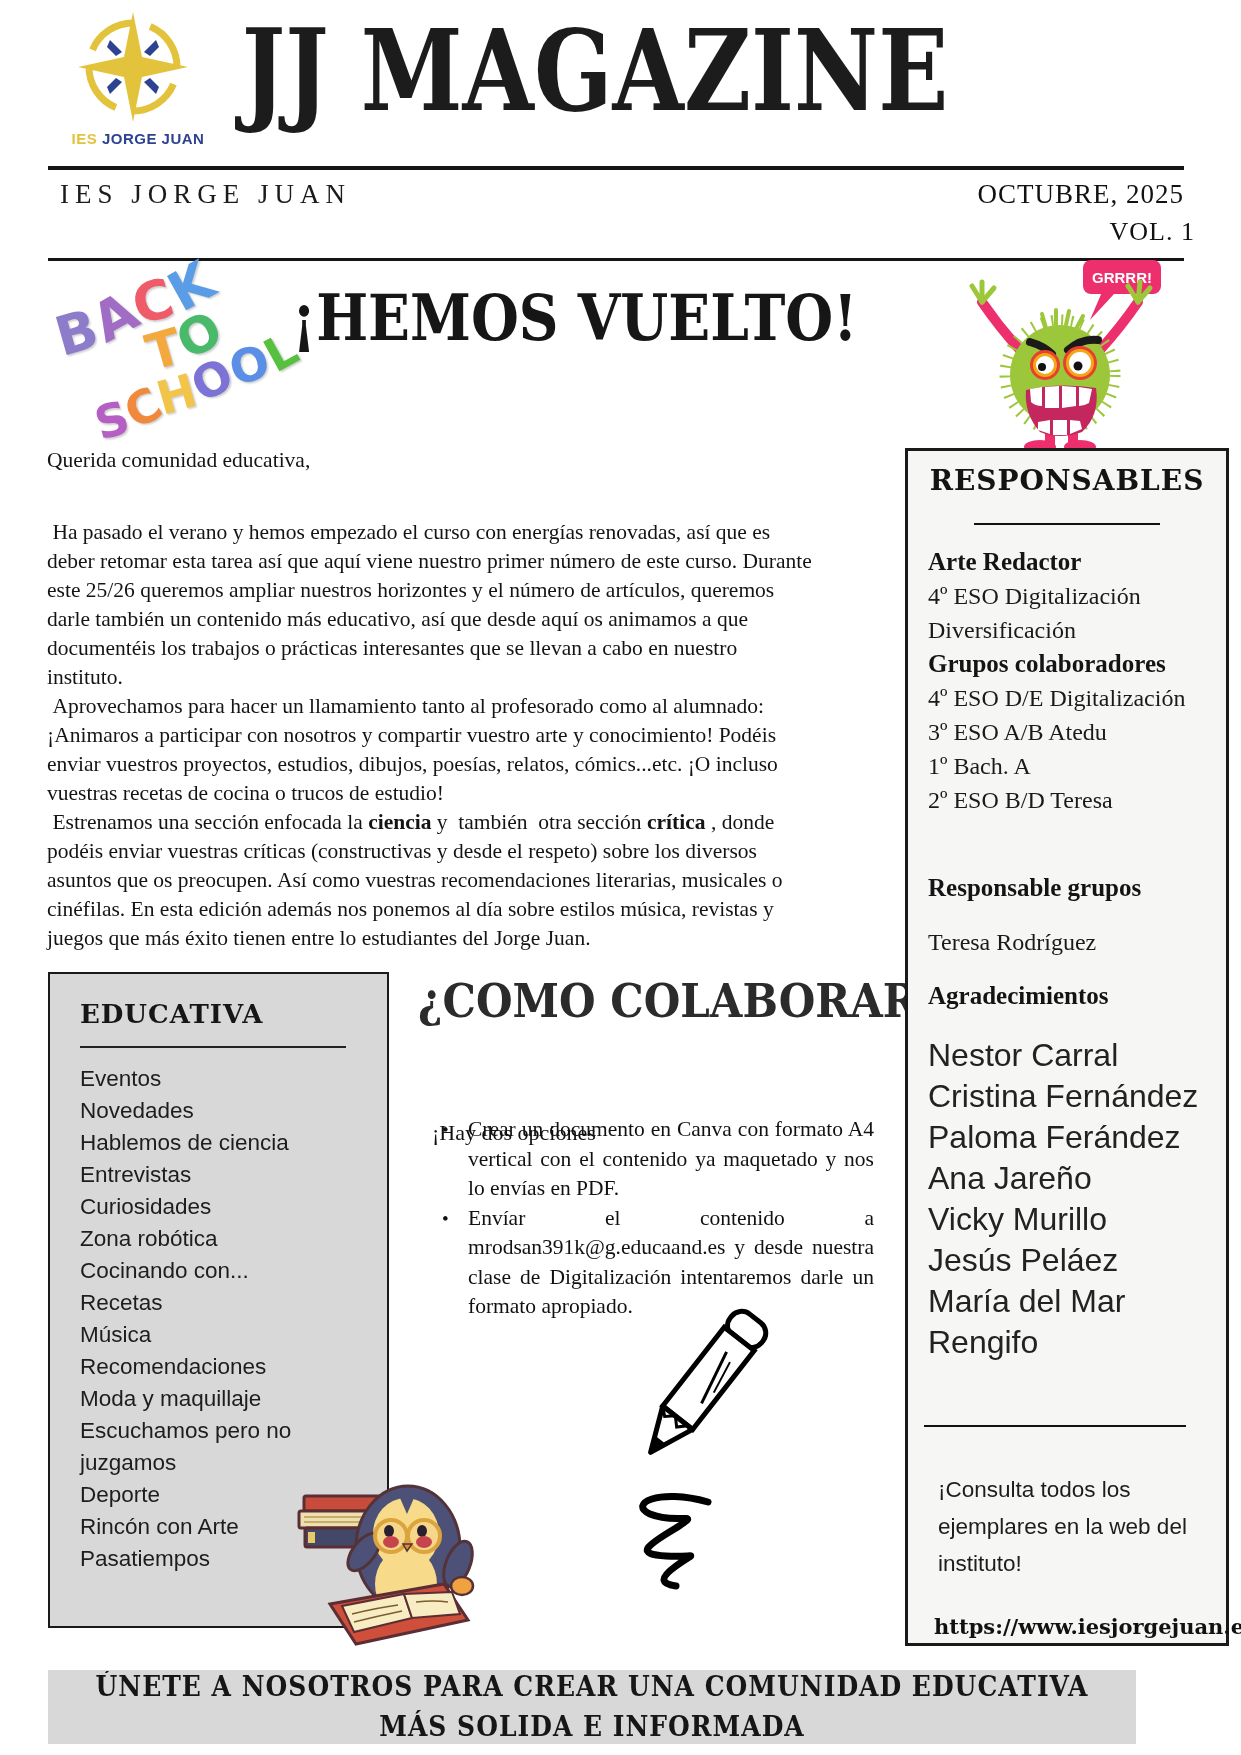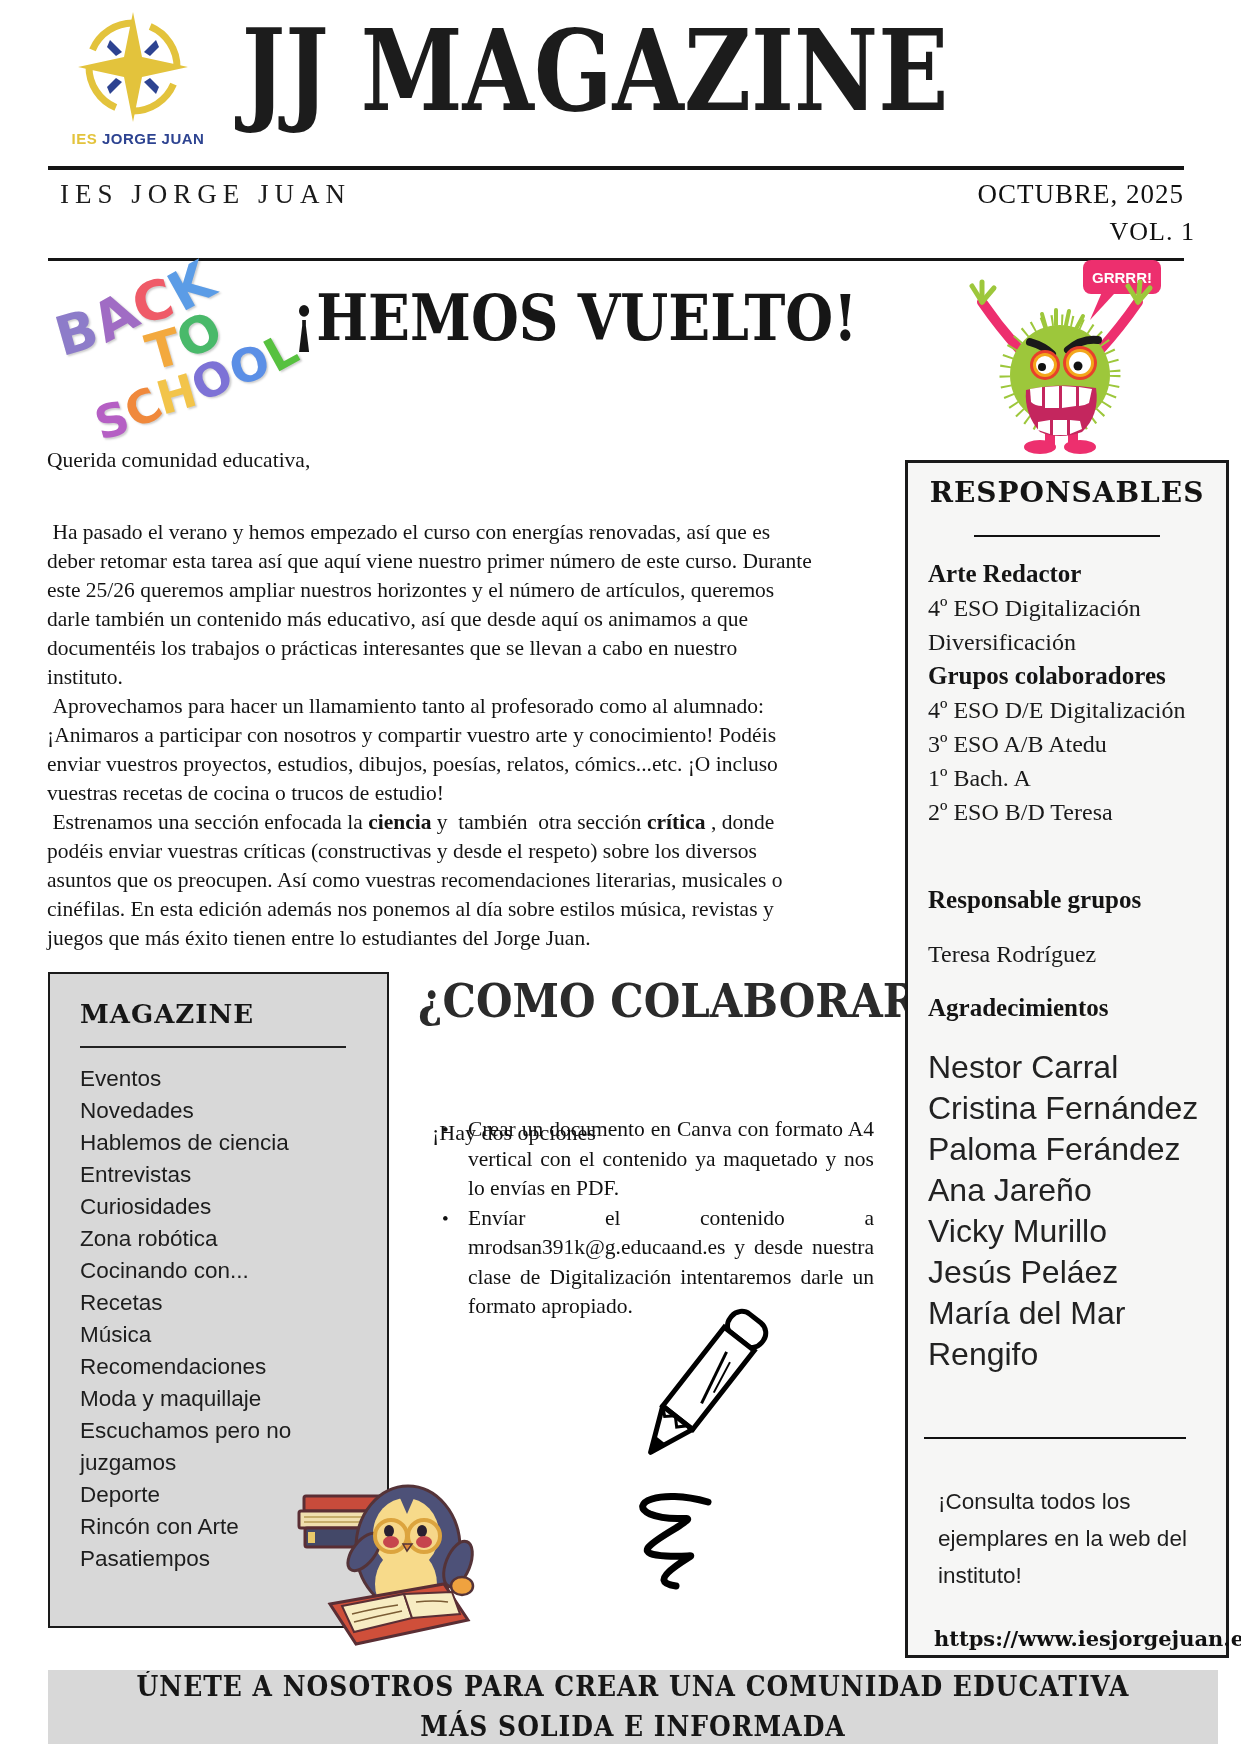--- a/index.html
+++ b/index.html
@@ -54,37 +54,37 @@
   .colab-title{left:418px;top:974px;width:445px;text-align:center;
     font-family:"DejaVu Serif",serif;font-weight:700;font-size:42px;
     transform:scaleY(1.1);transform-origin:top center;color:#2b2b2b;white-space:nowrap;}
   .colab-intro{left:432px;top:1120px;font-size:22px;}
   .colab-bullets{left:432px;top:1115px;width:442px;}
   .bullet-row{display:flex;align-items:flex-start;}
   .bullet-dot{width:36px;padding-left:10px;box-sizing:border-box;font-size:19px;line-height:29.5px;}
   .bullet-row p{flex:1;margin:0;text-align:justify;font-size:21.5px;line-height:29.5px;}
 
   
-  .sidebar{left:905px;top:460px;width:324px;height:1198px;background:#f6f6f5;
+  .sidebar{left:905px;top:448px;width:324px;height:1198px;background:#f6f6f5;
     border:3px solid #1a1a1a;box-sizing:border-box;}
   .sb-title{margin-top:13px;text-align:center;font-family:"DejaVu Serif",serif;
     font-weight:700;font-size:28px;letter-spacing:1px;color:#141414;}
   .sb-divider{margin:26px auto 0;width:186px;height:2px;background:#111;}
   .sb-content{margin:20px 14px 0 20px;}
   .sb-h{font-size:25px;font-weight:bold;line-height:34px;color:#141414;}
   .sb-item{font-size:24px;line-height:34px;color:#1a1a1a;}
   .gap54{margin-top:54px;} .gap20{margin-top:20px;} .gap22{margin-top:22px;}
   .sb-names{font-family:"Liberation Sans",sans-serif;font-size:32px;line-height:41px;color:#222;}
   .sb-divider2{margin:62px 0 0 -4px;width:262px;height:2px;background:#111;}
   .sb-consulta{margin:44px 0 0 10px;width:250px;font-family:"Liberation Sans",sans-serif;
     font-size:22.5px;line-height:37px;color:#1d1d1d;}
   .sb-url{margin:32px 0 0 6px;font-family:"DejaVu Serif",serif;font-weight:700;font-size:21px;color:#111;}
 
   
-  .footer{left:48px;top:1670px;width:1170px;height:74px;background:#d8d8d8;
+  .footer{left:48px;top:1670px;width:1088px;height:74px;background:#d8d8d8;
     display:flex;align-items:center;justify-content:center;}
   .footer-text{width:1060px;text-align:center;font-family:"DejaVu Serif",serif;font-weight:700;
     font-size:25px;line-height:37px;letter-spacing:1px;transform:scaleY(1.08);color:#161616;}
 
   svg{display:block;}
 </style>
 </head>
 <body>
 
 <div class="page">
@@ -177,21 +177,21 @@
   </div>
 
   <div class="abs letter">
     <p class="salutation">Querida comunidad educativa,</p>
     <p> Ha pasado el verano y hemos empezado el curso con energías renovadas, así que es deber retomar esta tarea así que aquí viene nuestro primer número de este curso. Durante este 25/26 queremos ampliar nuestros horizontes y el número de artículos, queremos darle también un contenido más educativo, así que desde aquí os animamos a que documentéis los trabajos o prácticas interesantes que se llevan a cabo en nuestro instituto.</p>
     <p> Aprovechamos para hacer un llamamiento tanto al profesorado como al alumnado: ¡Animaros a participar con nosotros y compartir vuestro arte y conocimiento! Podéis enviar vuestros proyectos, estudios, dibujos, poesías, relatos, cómics...etc. ¡O incluso vuestras recetas de cocina o trucos de estudio!</p>
     <p><span> Estrenamos una sección enfocada la </span><span class="b">ciencia</span><span> y  también  otra sección </span><span class="b">crítica</span><span> , donde podéis enviar vuestras críticas (constructivas y desde el respeto) sobre los diversos asuntos que os preocupen. Así como vuestras recomendaciones literarias, musicales o cinéfilas. En esta edición además nos ponemos al día sobre estilos música, revistas y juegos que más éxito tienen entre lo estudiantes del Jorge Juan.</span></p>
   </div>
 
   <div class="abs toc">
-    <div class="toc-title">MAGAZINE</div>
+    <div class="toc-title">EDUCATIVA</div>
     <div class="toc-divider"></div>
     <div class="toc-list">
       <div class="toc-item">Eventos</div>
       <div class="toc-item">Novedades</div>
       <div class="toc-item">Hablemos de ciencia</div>
       <div class="toc-item">Entrevistas</div>
       <div class="toc-item">Curiosidades</div>
       <div class="toc-item">Zona robótica</div>
       <div class="toc-item">Cocinando con...</div>
       <div class="toc-item">Recetas</div>

